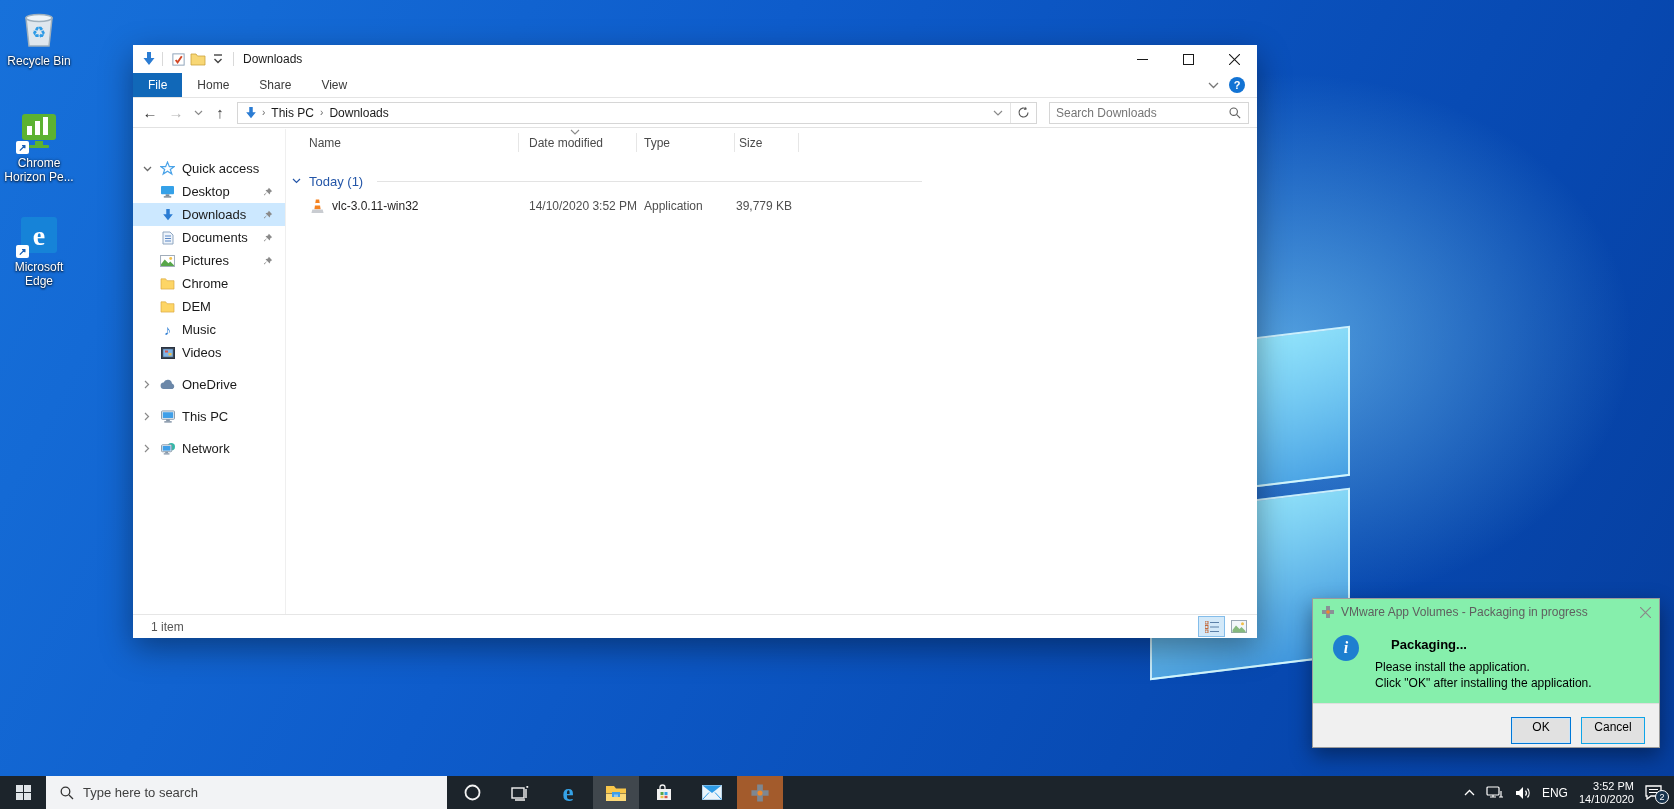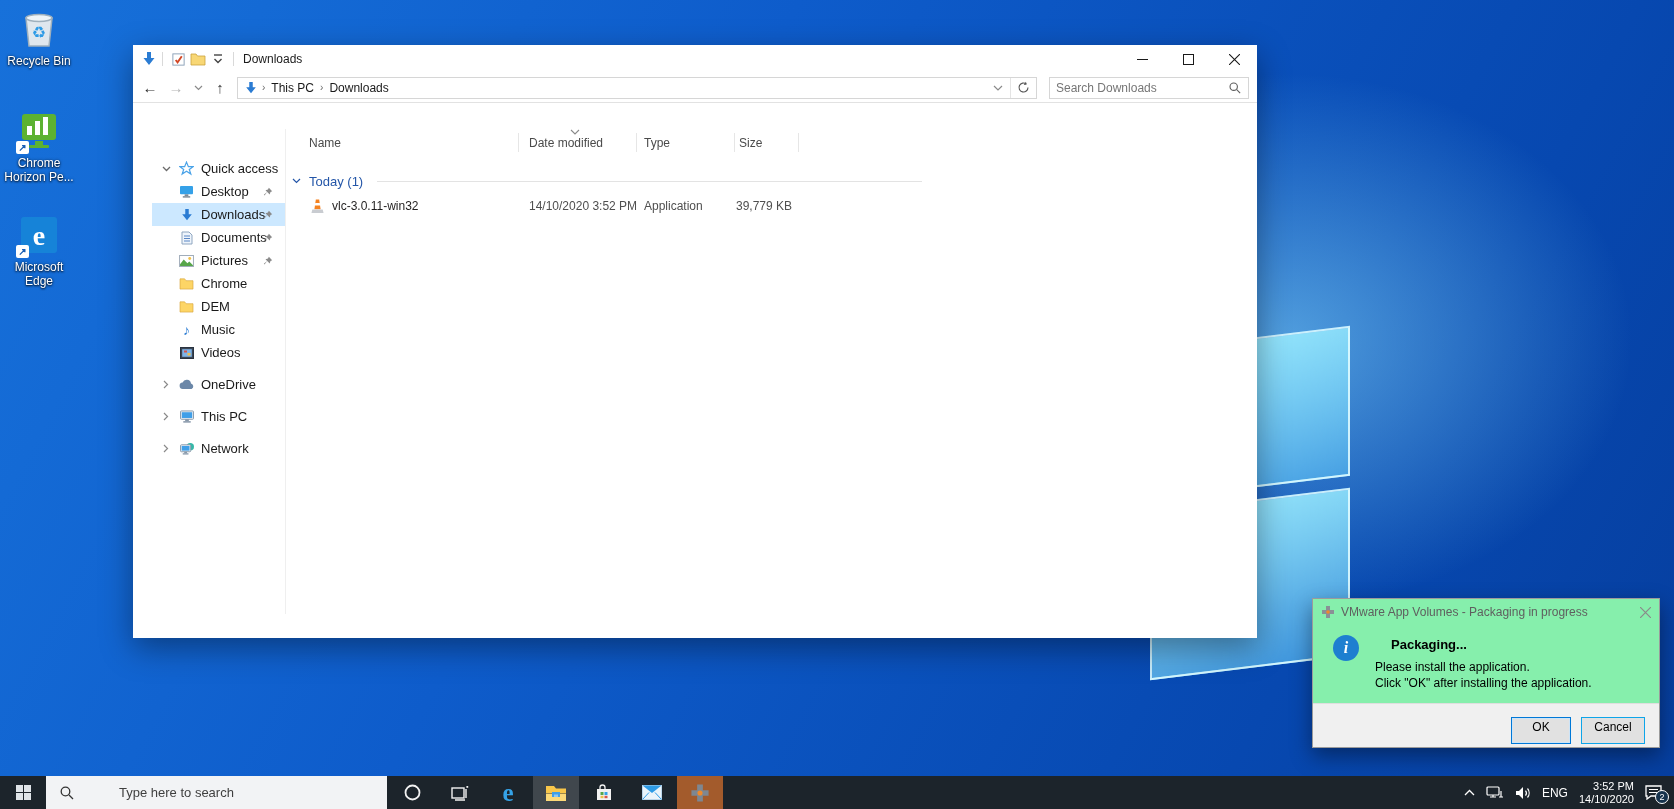--- a/index.html
+++ b/index.html
@@ -50,21 +50,21 @@
   .crumb { padding:0 6px; font-size:12px; color:#1a1a1a; }
   .crumb-sep { color:#6a6a6a; font-size:10px; }
   .addr-right { margin-left:auto; display:flex; align-items:center; height:100%; }
   .addr-chev { width:24px; height:100%; display:flex; align-items:center; justify-content:center; }
   .addr-refresh { width:26px; height:100%; display:flex; align-items:center; justify-content:center; border-left:1px solid #e4e4e4; }
   .searchbox { width:200px; height:22px; border:1px solid #d6d6d6; margin-left:12px; display:flex; align-items:center; background:#fff; }
   .searchbox input { border:none; outline:none; flex:1; font-size:12px; padding:0 6px; font-family:inherit; color:#333; }
   .searchbox input::placeholder { color:#767676; }
 
   .wbody { position:absolute; top:84px; bottom:24px; left:0; right:0; display:flex; }
-  .sidebar { width:152px; padding-top:28px; font-size:13px; color:#1a1a1a; flex-shrink:0;padding-left:19px; }
+  .sidebar { width:152px; padding-top:28px; font-size:13px; color:#1a1a1a; flex-shrink:0; }
   .srow { height:23px; display:flex; align-items:center; position:relative; }
   .srow .chev { width:16px; margin-left:6px; display:flex; justify-content:center; color:#8a8a8a; }
   .srow .sic { width:17px; height:16px; margin-left:4px; display:flex; align-items:center; justify-content:center; }
   .srow .slbl { margin-left:6px; white-space:nowrap; }
   .srow.child { padding-left:22px; }
   .srow.sel { background:#cce8ff; }
   .srow .pin { position:absolute; right:12px; color:#8a8a8a; }
   .srow.root { margin-top:9px; }
 
   .filearea { flex:1; position:relative; border-left:1px solid #efefef; }
@@ -97,21 +97,21 @@
               background:#1e7fd0; color:#fff; font-size:16px; font-weight:bold; font-family:"Liberation Serif",serif;
               text-align:center; line-height:26px; font-style:italic; }
   .dlg-footer { position:absolute; left:0; right:0; bottom:0; height:44px; background:#f0f0f0; border-top:1px solid #dfdfdf; }
   .dlg-btn { position:absolute; top:13px; height:27px; background:#e1e1e1; font-size:12px; text-align:center; line-height:19px; }
   .dlg-ok { left:198px; width:60px; border:1px solid #0078d7; box-shadow:0 0 0 1px #cde4f7 inset; }
   .dlg-cancel { left:268px; width:64px; border:1px solid #0ea5e9; }
 
   
   .taskbar { left:0; top:776px; width:1674px; height:33px; background:#1c242b; z-index:4; display:flex; align-items:stretch; }
   .tb-start { width:46px; display:flex; align-items:center; justify-content:center; }
-  .tb-search { width:341px; background:#f2f3f5; display:flex; align-items:center;gap:36px; }
+  .tb-search { width:401px; background:#f2f3f5; display:flex; align-items:center; }
   .tb-search input { border:none; outline:none; background:transparent; font-size:13px; flex:1; font-family:inherit; color:#333; }
   .tb-search input::placeholder { color:#3f3f3f; }
   .tb-tile { width:46px; display:flex; align-items:center; justify-content:center; margin-left:2px; }
   .tb-tile.active { background:rgba(255,255,255,.16); }
   .tb-tile.attention { background:#a35b2c; }
   .tray { margin-left:auto; display:flex; align-items:center; gap:11px; padding-right:12px; color:#fff; }
   .tray .txt { font-size:12px; }
   .clock { font-size:11px; line-height:13px; text-align:right; }
   .action-wrap { position:relative; }
   .badge { position:absolute; right:-7px; bottom:-4px; width:14px; height:14px; border-radius:50%;
@@ -208,20 +208,34 @@
           </svg>
       </span>
       <span class="cap-btn">
         <svg width="11" height="11" viewBox="0 0 11 11">
             <path d="M0 0 11 11 M11 0 0 11" stroke="#1a1a1a" stroke-width="1.1"></path>
           </svg>
       </span>
     </div>
   </div>
 
+  <div class="tabs">
+    <span class="tab file">File</span>
+    <span class="tab">Home</span>
+    <span class="tab">Share</span>
+    <span class="tab">View</span>
+    <span class="ribbon-right">
+      <span>
+        <svg width="11" height="7" viewBox="0 0 11 7">
+            <path d="M1 1 5.5 5.5 10 1" fill="none" stroke="#777" stroke-width="1.3"></path>
+          </svg>
+      </span>
+      <span class="help-circle">?</span>
+    </span>
+  </div>
 
   <div class="navrow">
     <span class="nav-btn" style="color:#2b2b2b;">←</span>
     <span class="nav-btn" style="color:#b5b5b5;">→</span>
     <span class="nav-btn" style="width:18px;">
       <svg width="9" height="6" viewBox="0 0 9 6">
           <path d="M1 1 4.5 4.5 8 1" fill="none" stroke="#8a8a8a" stroke-width="1.2"></path>
         </svg>
     </span>
     <span class="nav-btn" style="color:#3f3f3f;">↑</span>
@@ -458,20 +472,40 @@
           </svg>
         </span>
         <span class="cell" style="left:46px;">vlc-3.0.11-win32</span>
         <span class="cell dim" style="left:243px;">14/10/2020 3:52 PM</span>
         <span class="cell dim" style="left:358px;">Application</span>
         <span class="cell dim" style="left:430px;width:76px;text-align:right;">39,779 KB</span>
       </div>
     </div>
   </div>
 
+  <div class="statusbar">
+    <span style="margin-left:18px;">1 item</span>
+    <span class="viewtoggles">
+      <span class="vt sel">
+        <svg width="14" height="12" viewBox="0 0 14 12">
+            <rect x="0" y="0" width="3" height="3" fill="none" stroke="#c0622f" stroke-width=".9"></rect>
+            <rect x="0" y="4.5" width="3" height="3" fill="none" stroke="#c0622f" stroke-width=".9"></rect>
+            <rect x="0" y="9" width="3" height="3" fill="none" stroke="#c0622f" stroke-width=".9"></rect>
+            <path d="M5 1.5h9M5 6h9M5 10.5h9" stroke="#5b80a8" stroke-width="1.2"></path>
+          </svg>
+      </span>
+      <span class="vt">
+        <svg width="16" height="13" viewBox="0 0 16 13">
+            <rect x="0.5" y="0.5" width="15" height="12" fill="#f2f6fa" stroke="#9aa7b5"></rect>
+            <path d="M1.5 10 5 5.5 8.5 9 10.5 7 14.5 11v1.5h-13Z" fill="#86b97e"></path>
+            <circle cx="11.5" cy="3.8" r="1.5" fill="#f2c04a"></circle>
+          </svg>
+      </span>
+    </span>
+  </div>
 </div>
 
 <div class="dlg abs">
   <div class="dlg-title">
     <span>
       <svg width="14" height="14" viewBox="0 0 14 14">
           <path d="M5 1h4v4h4v4H9v4H5V9H1V5h4Z" fill="#8a9096"></path>
           <circle cx="7" cy="7" r="1.8" fill="#f0892a"></circle>
         </svg>
     </span>

